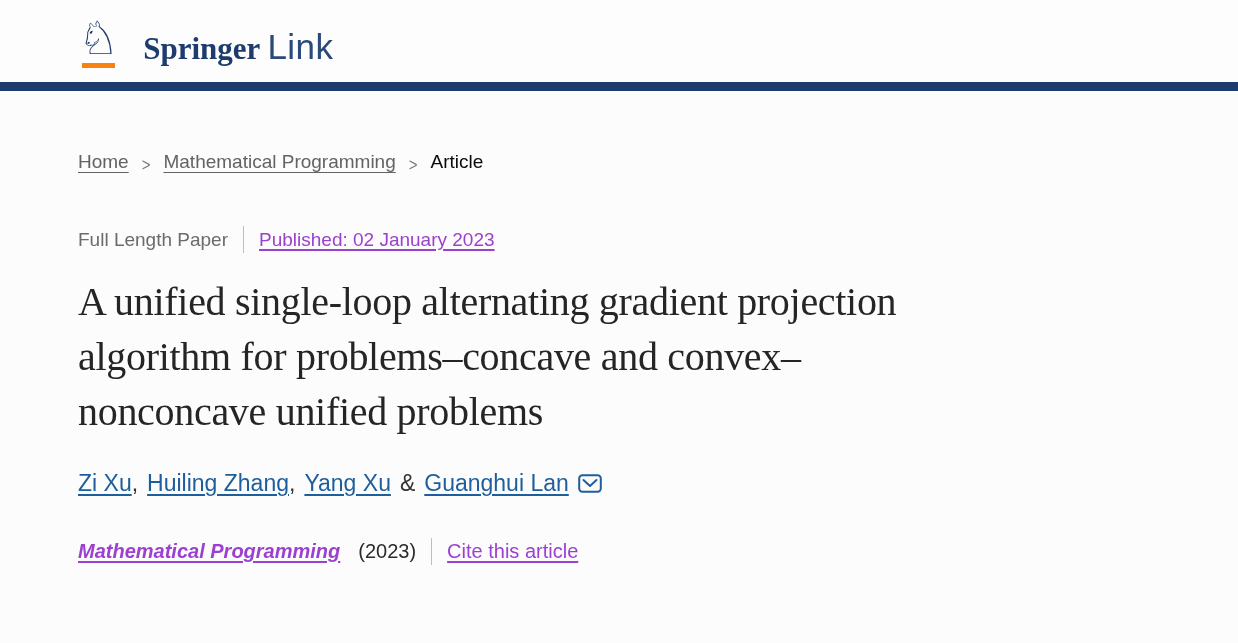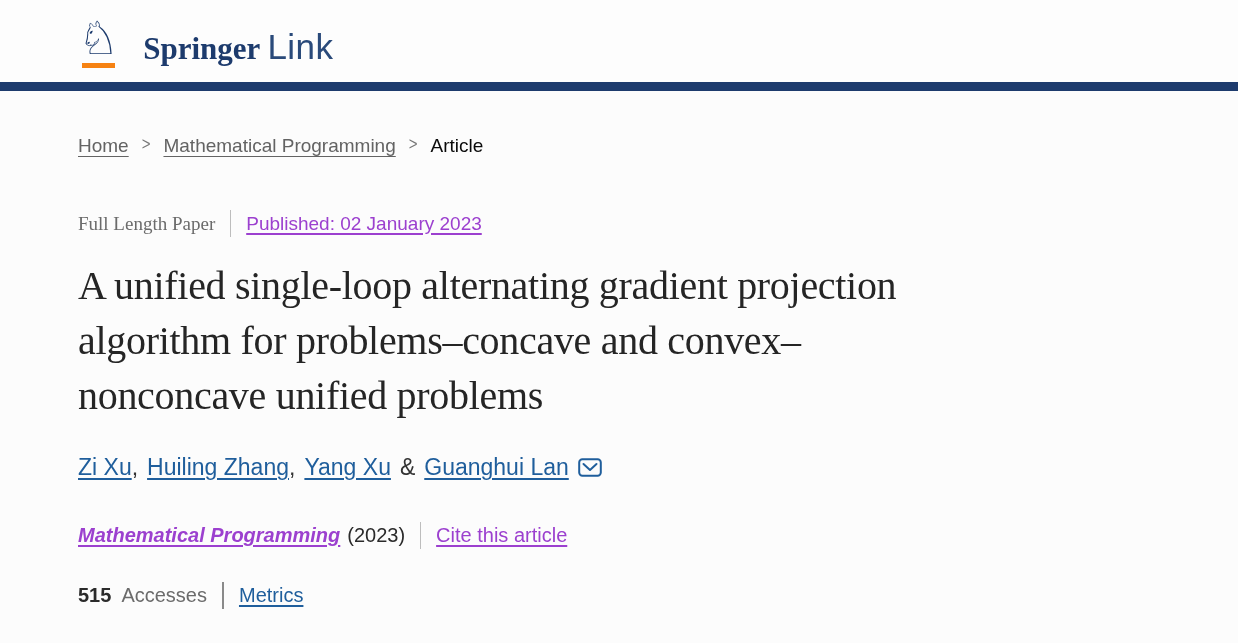--- a/index.html
+++ b/index.html
@@ -33,30 +33,30 @@
     font-family: "Liberation Serif", serif;
     font-weight: 700; font-size: 31px; color: #1d3b6d;
   }
   .brand-link { font-size: 35px; font-weight: 300; color: #2a4a7a; margin-left: 7px; letter-spacing: 0.5px; }
 
   .navy-bar { height: 9px; background: #1d3b6d; }
 
   
   main { padding-left: 78px; }
 
-  .breadcrumb { margin-top: 44px; font-size: 19px; display: flex; align-items: flex-start; }
+  .breadcrumb { margin-top: 60px; font-size: 19px; display: flex; align-items: flex-end; }
   .bc-link {
     color: #636363; text-decoration: underline;
     text-underline-offset: 4px; text-decoration-thickness: 1px; cursor: pointer;
   }
   .bc-sep { color: #767676; font-size: 15px; margin: 0 13px; transform: scaleY(1.2); }
   .bc-current { color: #0a0a0a; }
 
   .meta-line { margin-top: 53px; font-size: 19px; display: flex; align-items: center; }
-  .article-type { color: #6b6b6b; font-family: Liberation Serif, serif; }
+  .article-type { color: #6b6b6b; }
   .vdiv { width: 1px; height: 27px; background: #bdbdbd; margin: 0 15px; }
   .vdiv-dark { width: 2px; height: 27px; background: #8a8a8a; margin: 0 15px; }
   .purple-link {
     color: #9c40cf; text-decoration: underline;
     text-underline-offset: 3px; text-decoration-thickness: 1.5px; cursor: pointer;
   }
   .blue-link {
     color: #1f5e9c; text-decoration: underline;
     text-underline-offset: 3px; text-decoration-thickness: 1.5px; cursor: pointer;
   }
@@ -70,21 +70,21 @@
   }
   .title .tl { display: block; }
 
   .authors { margin-top: 31px; font-size: 23px; color: #333; display: flex; align-items: center; }
   .sep-comma { margin-right: 9px; color: #333; }
   .amp { margin: 0 9px; color: #333; }
   .email-icon { margin-left: 9px; display: inline-flex; align-items: center; }
 
   .journal-line { margin-top: 41px; font-size: 20px; display: flex; align-items: center; }
   .journal-link { font-style: italic; font-weight: 600; }
-  .year { margin-left: 7px; color: #2b2b2b; }
+  .year { margin-left: 18px; color: #2b2b2b; }
 
   .metrics-line { margin-top: 33px; font-size: 20px; display: flex; align-items: center; }
   .count { font-weight: 700; color: #2b2b2b; }
   .accesses { color: #6b6b6b; margin-left: 10px; }
 </style>
 </head>
 <body>
 
 <header class="site-header">
   <div class="logo">
@@ -139,20 +139,14 @@
     </span>
   </div>
 
   <div class="journal-line">
     <a class="purple-link journal-link">Mathematical Programming</a>
     <span class="year">(2023)</span>
     <span class="vdiv"></span>
     <a class="purple-link">Cite this article</a>
   </div>
 
-  <div class="metrics-line">
-    <span class="count">515</span>
-    <span class="accesses">Accesses</span>
-    <span class="vdiv-dark"></span>
-    <a class="blue-link">Metrics</a>
-  </div>
 
 </main>
 
 </body></html>

